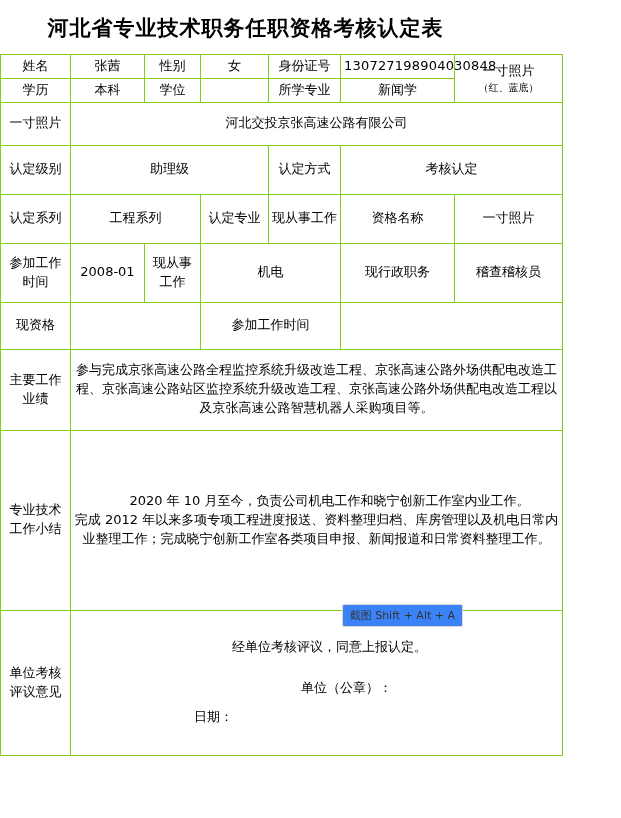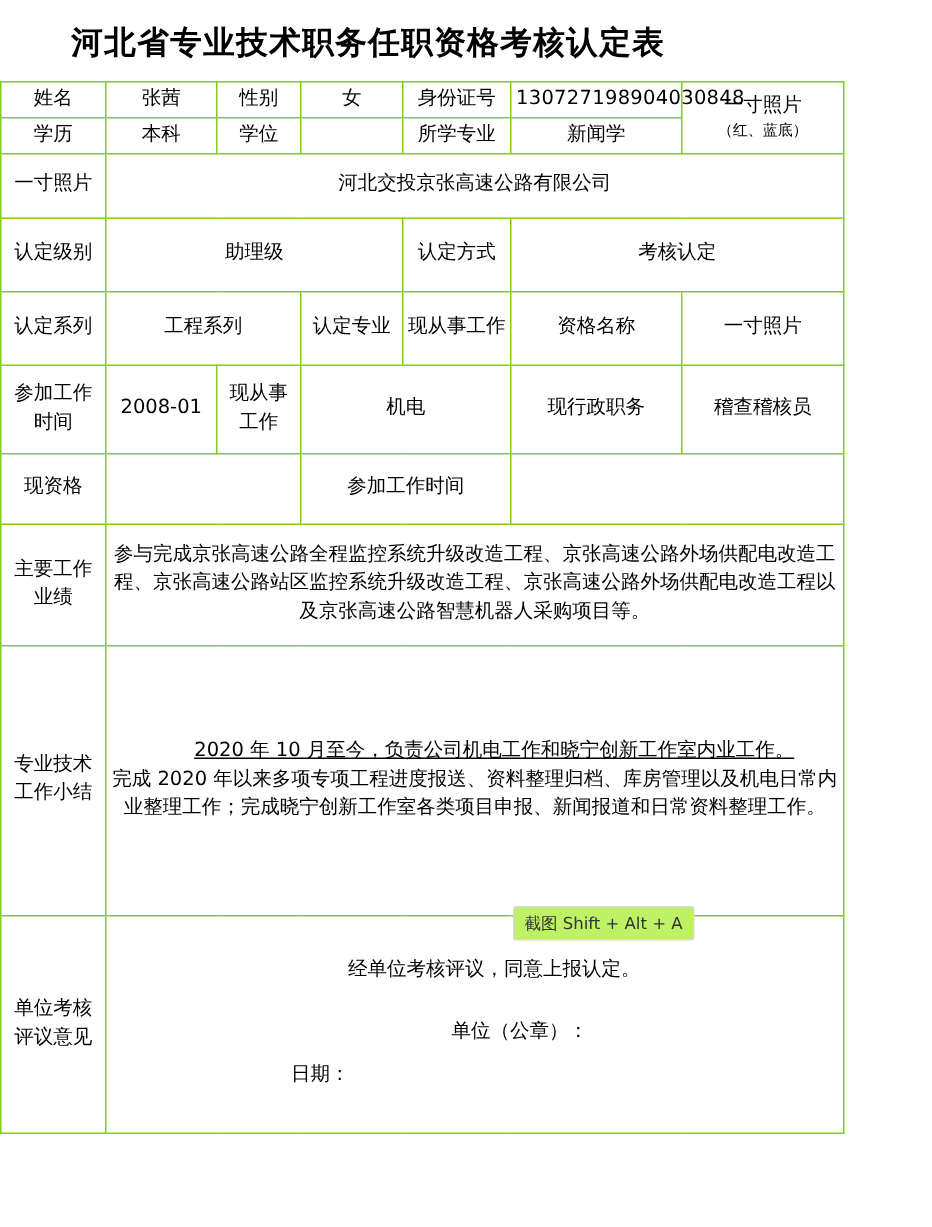--- a/index.html
+++ b/index.html
@@ -70,21 +70,20 @@
     text-align: left;
     font-size: 12.5px;
     line-height: 1.9;
     padding: 10px 14px;
   }
   .indent-text p {
     margin: 0;
   }
   .p-indent {
     text-indent: 2em;
-    text-decoration: underline;
   }
   .opinion {
     text-align: left;
     font-size: 13px;
     line-height: 2.0;
     padding: 12px 16px;
     position: relative;
     height: 120px;
     vertical-align: top;
   }
@@ -97,21 +96,21 @@
   }
   .opinion .date {
     text-align: left;
     padding-top: 10px;
     padding-left: 120px;
   }
   .watermark {
     position: absolute;
     right: 28px;
     top: 604px;
-    background: #bef264;
+    background: #3b82f6;
     border: 1px solid #d8d8d8;
     color: #333333;
     font-size: 11px;
     padding: 3px 7px;
     border-radius: 2px;
     white-space: nowrap;
   }
   .vcell-label {
     font-size: 13px;
     line-height: 1.5;
@@ -201,21 +200,21 @@
 
       <tr>
         <td class="lbl vcell-label" style="height:76px">主要工作业绩</td>
         <td colspan="6" class="justify-text">参与完成京张高速公路全程监控系统升级改造工程、京张高速公路外场供配电改造工程、京张高速公路站区监控系统升级改造工程、京张高速公路外场供配电改造工程以及京张高速公路智慧机器人采购项目等。</td>
       </tr>
 
       <tr>
         <td class="lbl vcell-label" style="height:175px">专业技术工作小结</td>
         <td colspan="6" class="indent-text">
           <p class="p-indent">2020 年 10 月至今，负责公司机电工作和晓宁创新工作室内业工作。</p>
-          <p>完成 2020 年以来多项专项工程进度报送、资料整理归档、库房管理以及机电日常内业整理工作；完成晓宁创新工作室各类项目申报、新闻报道和日常资料整理工作。</p>
+          <p>完成 2012 年以来多项专项工程进度报送、资料整理归档、库房管理以及机电日常内业整理工作；完成晓宁创新工作室各类项目申报、新闻报道和日常资料整理工作。</p>
         </td>
       </tr>
 
       <tr>
         <td class="lbl vcell-label" style="height:140px">单位考核评议意见</td>
         <td colspan="6" class="opinion">
           <div class="line1">经单位考核评议，同意上报认定。</div>
           <div class="sign">单位（公章）：</div>
           <div class="date">日期：</div>
         </td>

